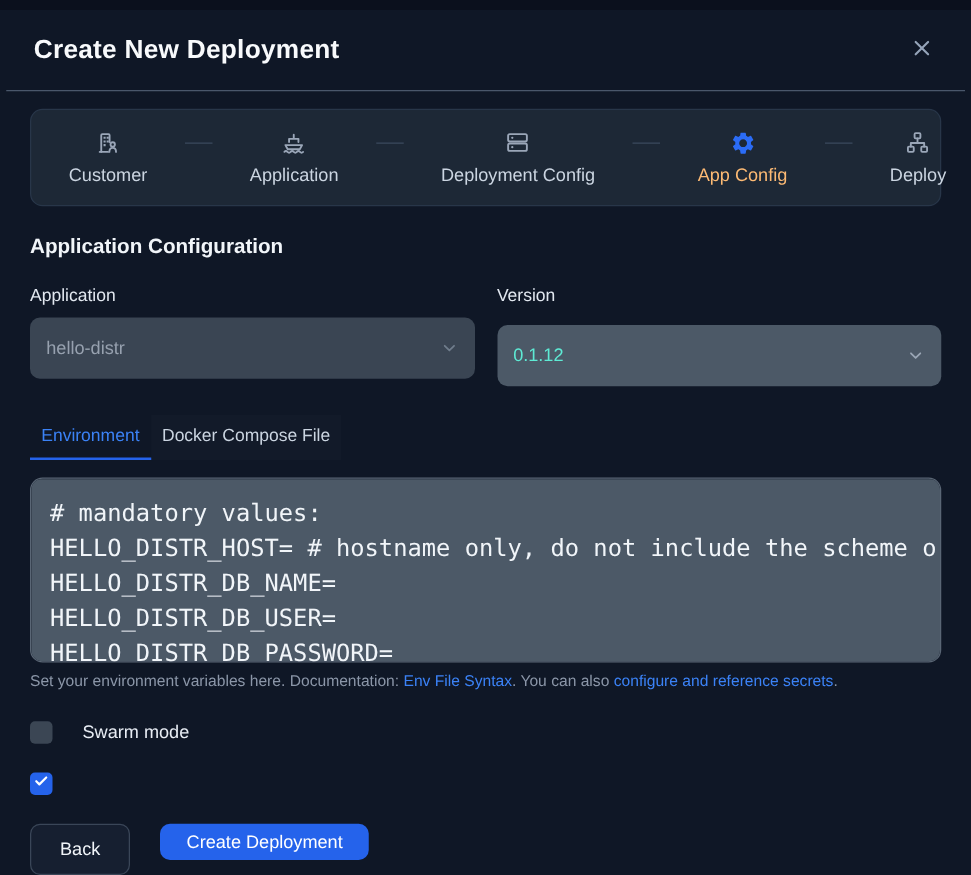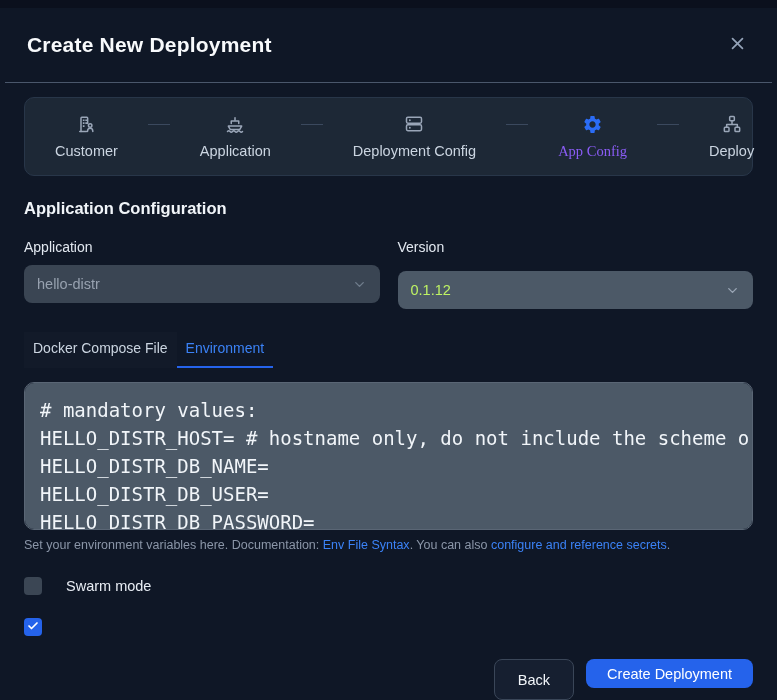--- a/index.html
+++ b/index.html
@@ -33,36 +33,36 @@
   .stepper {
     margin: 14px 24px 0; background: #1d2836; border: 1px solid #283649;
     border-radius: 10px; padding: 16px 30px 15px;
     display: flex; align-items: flex-start; justify-content: space-between;
   }
   .step { display: flex; flex-direction: column; gap: 9px; }
   .step .icon { height: 20px; display: flex; align-items: center; justify-content: center; }
   .step .icon svg { stroke: #9aa6b8; fill: none; stroke-width: 1.8; stroke-linecap: round; stroke-linejoin: round; }
   .step .icon svg .fill { fill: #9aa6b8; stroke: none; }
   .step-label { font-size: 14.5px; color: #cbd5e1; white-space: nowrap; }
-  .step.active .step-label { color: #8b5cf6; font-family: Liberation Serif, serif; }
+  .step.active .step-label { color: #fdba74; }
   .step.active .icon svg .fill { fill: #2b6cf6; }
   .connector { flex: 1; height: 1px; background: #3b495e; margin: 10px 30px 0; min-width: 22px; }
 
   .body-pad { padding: 0 24px; }
   .section-heading { margin-top: 23px; font-size: 16.5px; font-weight: 600; color: #f1f5f9; }
 
   .form-row { margin-top: 21px; display: flex; gap: 18px; }
   .form-col { flex: 1; }
   .field-label { font-size: 14px; color: #e2e8f0; }
   .select {
-    margin-top: 10px; height: 38px; border-radius: 8px; padding: 11px 13px;
+    margin-top: 10px; height: 49px; border-radius: 8px; padding: 11px 13px;
     display: flex; align-items: center; justify-content: space-between; cursor: pointer;
   }
   .select.disabled { background: #3a4553; color: #97a1af; cursor: default; }
-  .select.enabled { background: #4c5967; color: #bef264; margin-top: 16px; }
+  .select.enabled { background: #4c5967; color: #5eead4; margin-top: 16px; }
   .select .chev svg { display: block; }
   .select.disabled .chev { color: #707d8c; }
   .select.enabled .chev { color: #9aa6b5; }
   .select-value { font-size: 14.5px; }
 
   .tabs { margin-top: 23px; display: flex; align-items: stretch; }
   .tab { font-size: 14px; padding: 8px 9px 10px; cursor: pointer; }
   .tab.active { color: #3b82f6; border-bottom: 2px solid #2563eb; }
   .tab.inactive { color: #cbd5e1; background: rgba(255,255,255,0.015); border-bottom: 2px solid transparent; }
 
@@ -78,21 +78,21 @@
   .help-text a { color: #3b82f6; cursor: pointer; }
 
   .checkbox-row { display: flex; align-items: center; gap: 24px; cursor: pointer; }
   .checkbox-row.first { margin-top: 25px; }
   .checkbox-row.second { margin-top: 23px; }
   .checkbox { width: 18px; height: 18px; border-radius: 4px; display: flex; align-items: center; justify-content: center; }
   .checkbox.unchecked { background: #3b4654; }
   .checkbox.checked { background: #2563eb; }
   .checkbox-label { font-size: 14.5px; color: #e8edf4; }
 
-  .footer { display: flex; justify-content: flex-end; gap: 12px; margin-top: 23px; padding: 0 24px; }
+  .footer { display: flex; gap: 24px; margin-top: 23px; padding: 0 24px; }
   .btn { border-radius: 8px; font-size: 14.5px; cursor: pointer; font-family: inherit; }
   .btn-back {
     background: #161f30; border: 1px solid #3a4658; color: #f1f5f9; padding: 0 23px; height: 41px;
   }
   .btn-create {
     background: #2563eb; border: none; color: #ffffff; padding: 0 21px; height: 29px; font-weight: 500;
   }
 </style>
 </head>
 <body>
@@ -214,22 +214,22 @@
           <span class="chev">
             <svg width="15" height="15" viewBox="0 0 24 24" fill="none" stroke="currentColor" stroke-width="2.2" stroke-linecap="round" stroke-linejoin="round">
                 <polyline points="6 9 12 15 18 9"></polyline>
               </svg>
           </span>
         </div>
       </div>
     </div>
 
     <div class="tabs">
+      <div class="tab active">Environment</div>
       <div class="tab inactive">Docker Compose File</div>
-      <div class="tab active">Environment</div>
     </div>
 
     <textarea class="env-editor" spellcheck="false" style=""># mandatory values:
 HELLO_DISTR_HOST= # hostname only, do not include the scheme or a path
 HELLO_DISTR_DB_NAME=
 HELLO_DISTR_DB_USER=
 HELLO_DISTR_DB_PASSWORD=</textarea>
 
     <p class="help-text"><span>Set your environment variables here. Documentation: </span><a>Env File Syntax</a><span>. You can also </span><a>configure and reference secrets</a><span>.</span></p>
 

